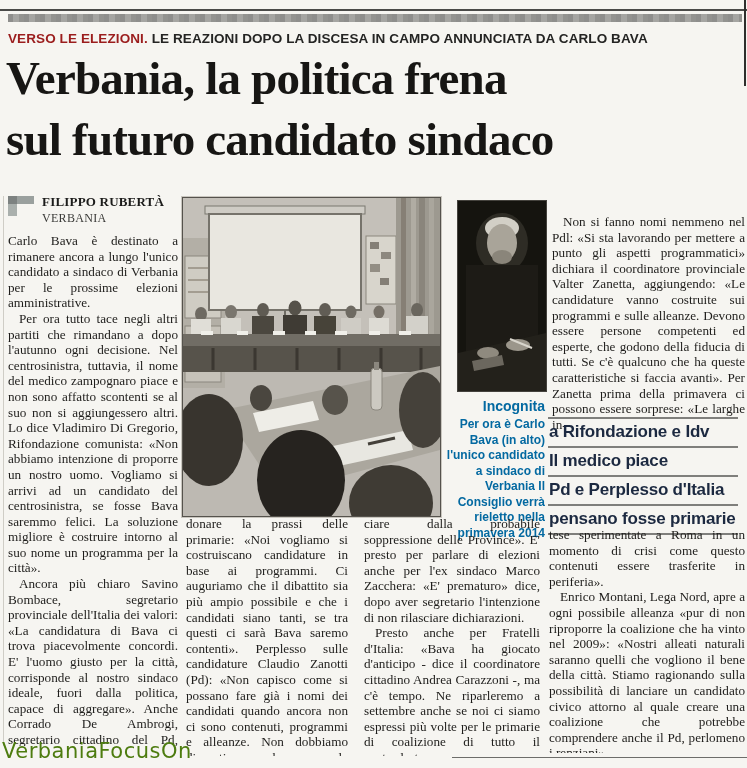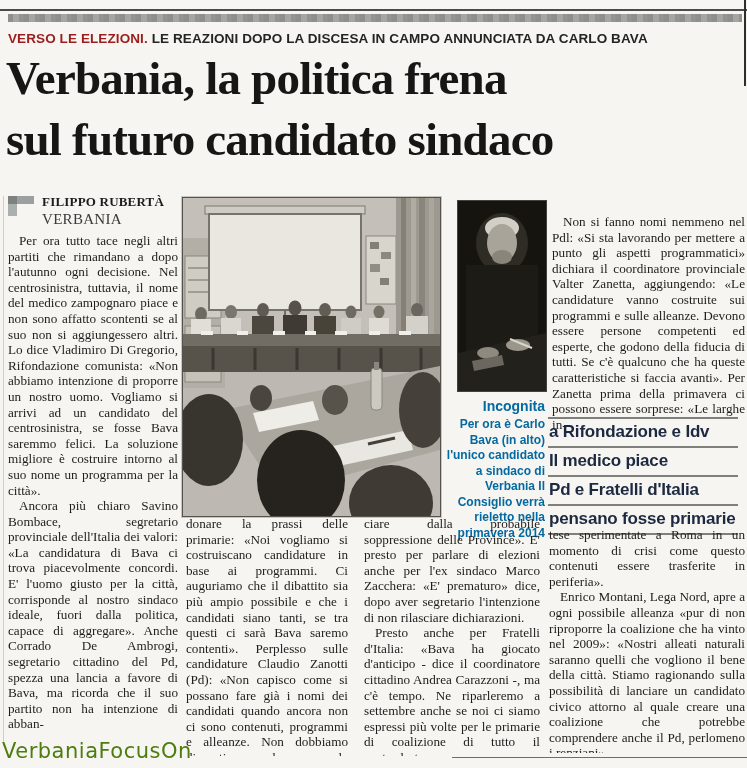--- a/index.html
+++ b/index.html
@@ -34,21 +34,21 @@
     font-size:47px;line-height:61px;letter-spacing:-0.8px;color:#171614;}
 
   
   .byline{top:194px;left:8px;width:170px;}
   .reporter-mark{position:absolute;left:0;top:2px;width:26px;height:26px;}
   .reporter-mark .bar-top{position:absolute;left:0;top:0;width:26px;height:8px;
     background:linear-gradient(90deg,#7d8281 0 9px,#9aa09e 9px 100%);}
   .reporter-mark .bar-left{position:absolute;left:0;top:8px;width:9px;height:12px;background:#aab0ad;}
   .byline-text{margin-left:34px;font-family:Liberation Serif, serif;}
   .byline-author{font-weight:bold;font-size:13px;color:#1c1c1b;letter-spacing:0.2px;}
-  .byline-loc{font-size:15px;color:#3a3a38;margin-top:1px;letter-spacing:0.3px;}
+  .byline-loc{font-size:12px;color:#3a3a38;margin-top:1px;letter-spacing:0.3px;}
 
   
   .col{font-size:13.2px;line-height:15.6px;text-align:justify;overflow:hidden;}
   .col p{margin:0;}
   .col p.ind{text-indent:11px;}
   .col1{top:233px;left:8px;width:170px;height:513px;}
   .col2{top:516px;left:186px;width:162px;height:240px;}
   .col3{top:516px;left:364px;width:176px;height:240px;}
   .col4t{top:214px;left:552px;width:193px;height:216px;}
   .col4b{top:527px;left:549px;width:196px;height:226px;}
@@ -99,20 +99,21 @@
       <span class="bar-top"></span>
         <span class="bar-left"></span>
     </span>
     <div class="byline-text">
       <div class="byline-author">FILIPPO RUBERTÀ</div>
       <div class="byline-loc">VERBANIA</div>
     </div>
   </div>
 
   <div class="abs col col1">
+    <p>Carlo Bava è destinato a rimanere ancora a lungo l'unico candidato a sindaco di Verbania per le prossime elezioni amministrative.</p>
     <p class="ind">Per ora tutto tace negli altri partiti che rimandano a dopo l'autunno ogni decisione. Nel centrosinistra, tuttavia, il nome del medico zampognaro piace e non sono affatto scontenti se al suo non si aggiungessero altri. Lo dice Vladimiro Di Gregorio, Rifondazione comunista: «Non abbiamo intenzione di proporre un nostro uomo. Vogliamo si arrivi ad un candidato del centrosinistra, se fosse Bava saremmo felici. La soluzione migliore è costruire intorno al suo nome un programma per la città».</p>
     <p class="ind">Ancora più chiaro Savino Bombace, segretario provinciale dell'Italia dei valori: «La candidatura di Bava ci trova piacevolmente concordi. E' l'uomo giusto per la città, corrisponde al nostro sindaco ideale, fuori dalla politica, capace di aggregare». Anche Corrado De Ambrogi, segretario cittadino del Pd, spezza una lancia a favore di Bava, ma ricorda che il suo partito non ha intenzione di abban-</p>
   </div>
 
   <div class="abs photo-main">
     <svg width="257" height="318" viewBox="0 0 257 318">
       <rect x="0" y="0" width="257" height="318" fill="#bdb9b2"></rect>
       <rect x="0" y="0" width="257" height="160" fill="#c4c0b9"></rect>
 
       <rect x="0" y="40" width="42" height="150" fill="#b3afa6"></rect>
@@ -214,21 +215,21 @@
     <div class="cap-text">Per ora è Carlo Bava (in alto) l'unico candidato a sindaco di Verbania Il Consiglio verrà rieletto nella primavera 2014</div>
   </div>
 
   <div class="abs col col4t">
     <p class="ind">Non si fanno nomi nemmeno nel Pdl: «Si sta lavorando per mettere a punto gli aspetti programmatici» dichiara il coordinatore provinciale Valter Zanetta, aggiungendo: «Le candidature vanno costruite sui programmi e sulle alleanze. Devono essere persone competenti ed esperte, che godono della fiducia di tutti. Se c'è qualcuno che ha queste caratteristiche si faccia avanti». Per Zanetta prima della primavera ci possono essere sorprese: «Le larghe in-</p>
   </div>
 
   <div class="abs pullquote">
     <div class="pq-line">a Rifondazione e Idv</div>
     <div class="pq-line">Il medico piace</div>
-    <div class="pq-line">Pd e Fratelli d'Italia</div>
+    <div class="pq-line">Pd e Perplesso d'Italia</div>
     <div class="pq-line">pensano fosse primarie</div>
   </div>
 
   <div class="abs col col4b">
     <p>tese sperimentate a Roma in un momento di crisi come questo contenuti essere trasferite in periferia».</p>
     <p class="ind">Enrico Montani, Lega Nord, apre a ogni possibile alleanza «pur di non riproporre la coalizione che ha vinto nel 2009»: «Nostri alleati naturali saranno quelli che vogliono il bene della città. Stiamo ragionando sulla possibilità di lanciare un candidato civico attorno al quale creare una coalizione che potrebbe comprendere anche il Pd, perlomeno i renziani».</p>
   </div>
 
   <div class="abs col col2">
     <p>donare la prassi delle primarie: «Noi vogliamo si costruiscano candidature in base ai programmi. Ci auguriamo che il dibattito sia più ampio possibile e che i candidati siano tanti, se tra questi ci sarà Bava saremo contenti». Perplesso sulle candidature Claudio Zanotti (Pd): «Non capisco come si possano fare già i nomi dei candidati quando ancora non ci sono contenuti, programmi e alleanze. Non dobbiamo dimenticare che per la primavera molte cose cambieranno a comin-</p>

